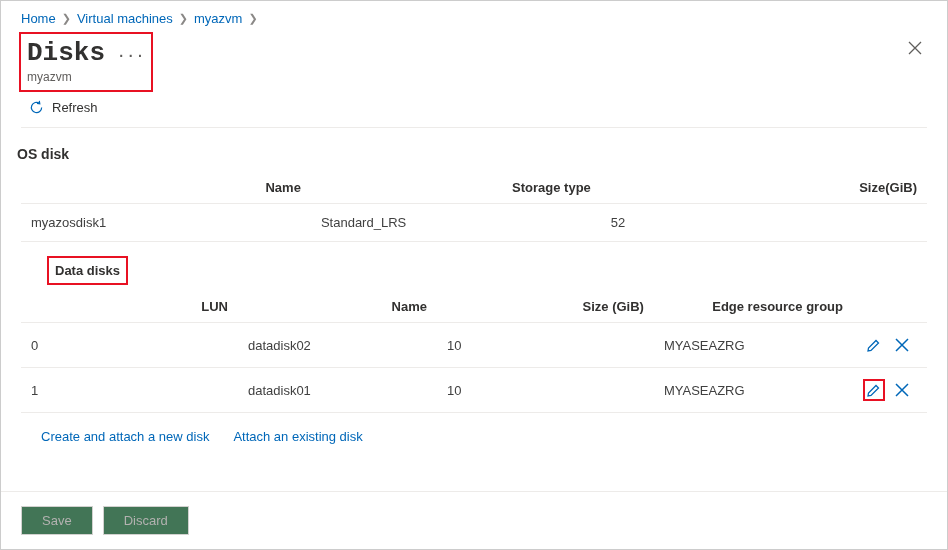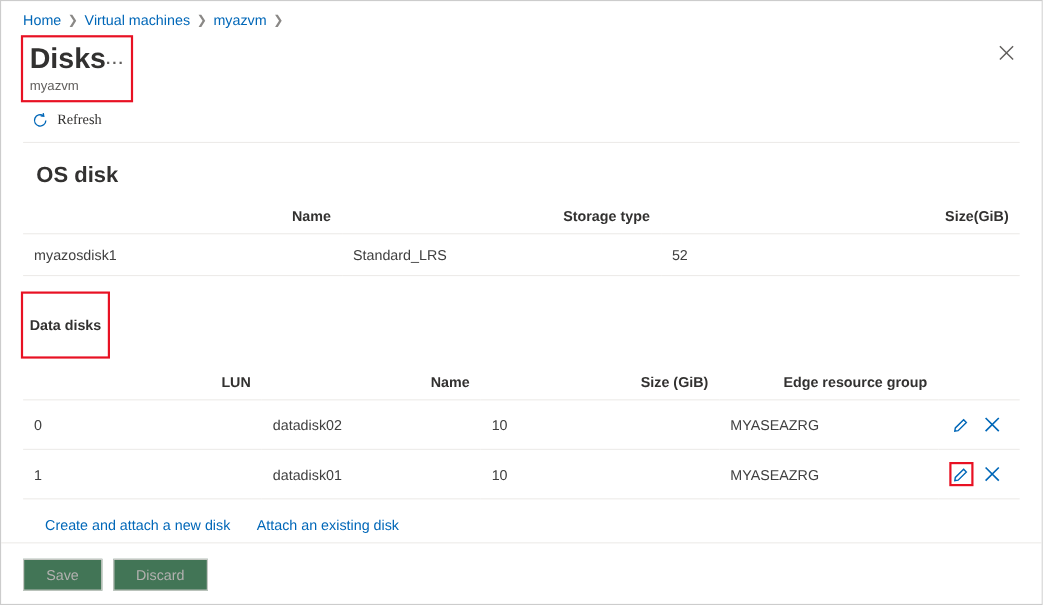--- a/index.html
+++ b/index.html
@@ -18,34 +18,34 @@
       align-items: center;
       gap: 6px;
       padding: 10px 20px 6px 20px;
       font-size: 13px;
     }
     .breadcrumb a { color: #0067b8; text-decoration: none; cursor: pointer; text-align: center; }
     .bc-sep { color: #8a8886; font-size: 11px; }
     .header-row { display:flex; align-items:flex-start; justify-content:space-between; padding: 0 20px 0 18px; }
     .title-block { padding: 4px 6px 6px 6px; }
     .hl-red { border: 2px solid #e81123; }
-    .title { font-size: 26px; font-weight: 600; color: #323130; display:flex; align-items:flex-end; }
+    .title { font-size: 26px; font-weight: 600; color: #323130; display:flex; align-items:flex-end; gap:12px;font-family:Liberation Mono, monospace;}
     .more-dots { font-size: 14px; color:#605e5c; letter-spacing:1px; cursor:pointer; position: relative; top:-4px;}
     .subtitle { font-size: 12px; color: #605e5c; margin-top: 2px;}
     .close-x { font-size: 18px; color: #605e5c; cursor:pointer; padding: 8px 4px; }
-    .toolbar { padding: 8px 24px 12px 28px; display:flex; align-items:center; gap:8px;font-family:Liberation Serif, serif; }
+    .toolbar { padding: 8px 24px 12px 28px; display:flex; align-items:center; gap:8px; }
     .refresh-icon { display:inline-flex; }
     .refresh-lbl { color:#323130; font-size:13px; }
     .divider { border-bottom: 1px solid #edebe9; margin: 0 20px; }
-    .section-title { font-weight:600; font-size:20px; padding: 18px 24px 10px 32px;}
+    .section-title { font-weight:600; font-size:14px; padding: 18px 24px 10px 16px;}
     .tbl { width: calc(100% - 40px); margin: 0 20px; border-collapse: collapse; }
     .tbl th { text-align:right; font-weight:600; font-size:13px; padding: 8px 10px; border-bottom:1px solid #edebe9; color:#323130;}
     .tbl td { text-align:left; font-size:13px; padding: 11px 10px; border-bottom:1px solid #edebe9; color:#404040;}
     .data-disks-hdr { margin: 14px 0 6px 18px; }
-    .data-disks-hdr span { display:inline-block; border:2px solid #e81123; padding: 21px 6px; font-weight:700; font-size:13px;}
+    .data-disks-hdr span { display:inline-block; border:2px solid #e81123; padding: 5px 6px; font-weight:700; font-size:13px;margin-left:28px;}
     .row-actions { display:flex; gap:6px; justify-content:flex-end; align-items:center; padding-right: 4px;}
     .icon-btn { width:22px; height:22px; display:inline-flex; align-items:center; justify-content:center; cursor:pointer; }
     .icon-btn.hl { border: 2px solid #e81123; }
     .links-row { display:flex; gap:24px; padding: 16px 24px 8px 40px; }
     .links-row a { color:#0067b8; text-decoration:none; font-size:13px; cursor:pointer;}
     .footer-spacer { flex-grow:1; }
     .footer { border-top:1px solid #edebe9; padding: 14px 20px; display:flex; gap:10px;}
     .btn { padding: 6px 20px; font-size:13px; border:1px solid #c8c6c4; background:#14532d; color:#a19f9d; cursor:default;}
     .btn.disabled { opacity:0.8; }
   </style>

